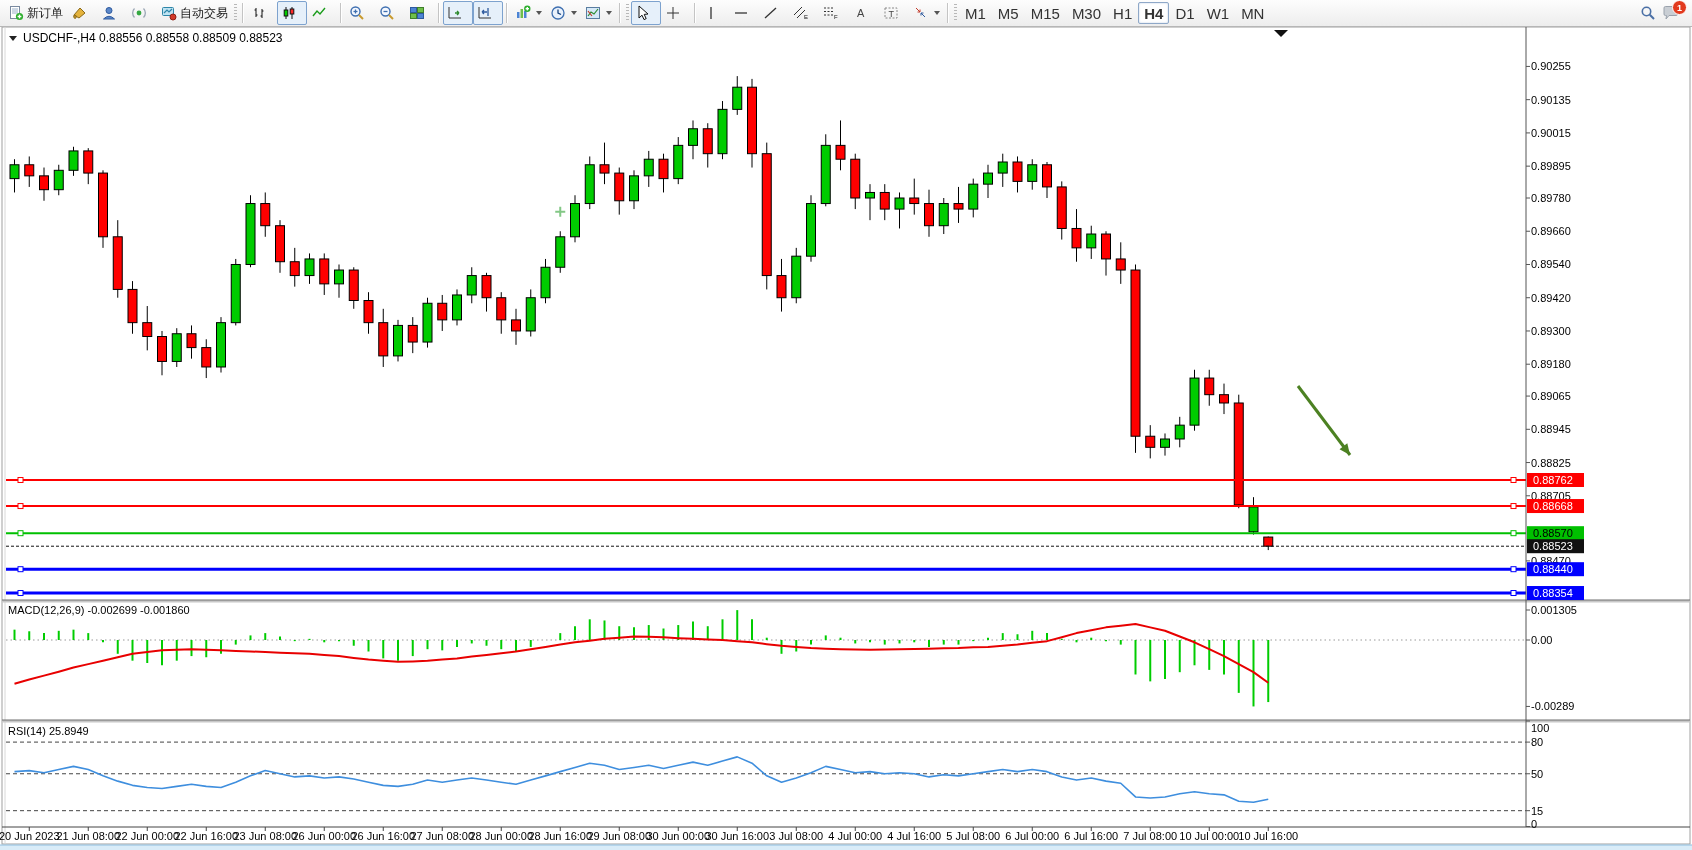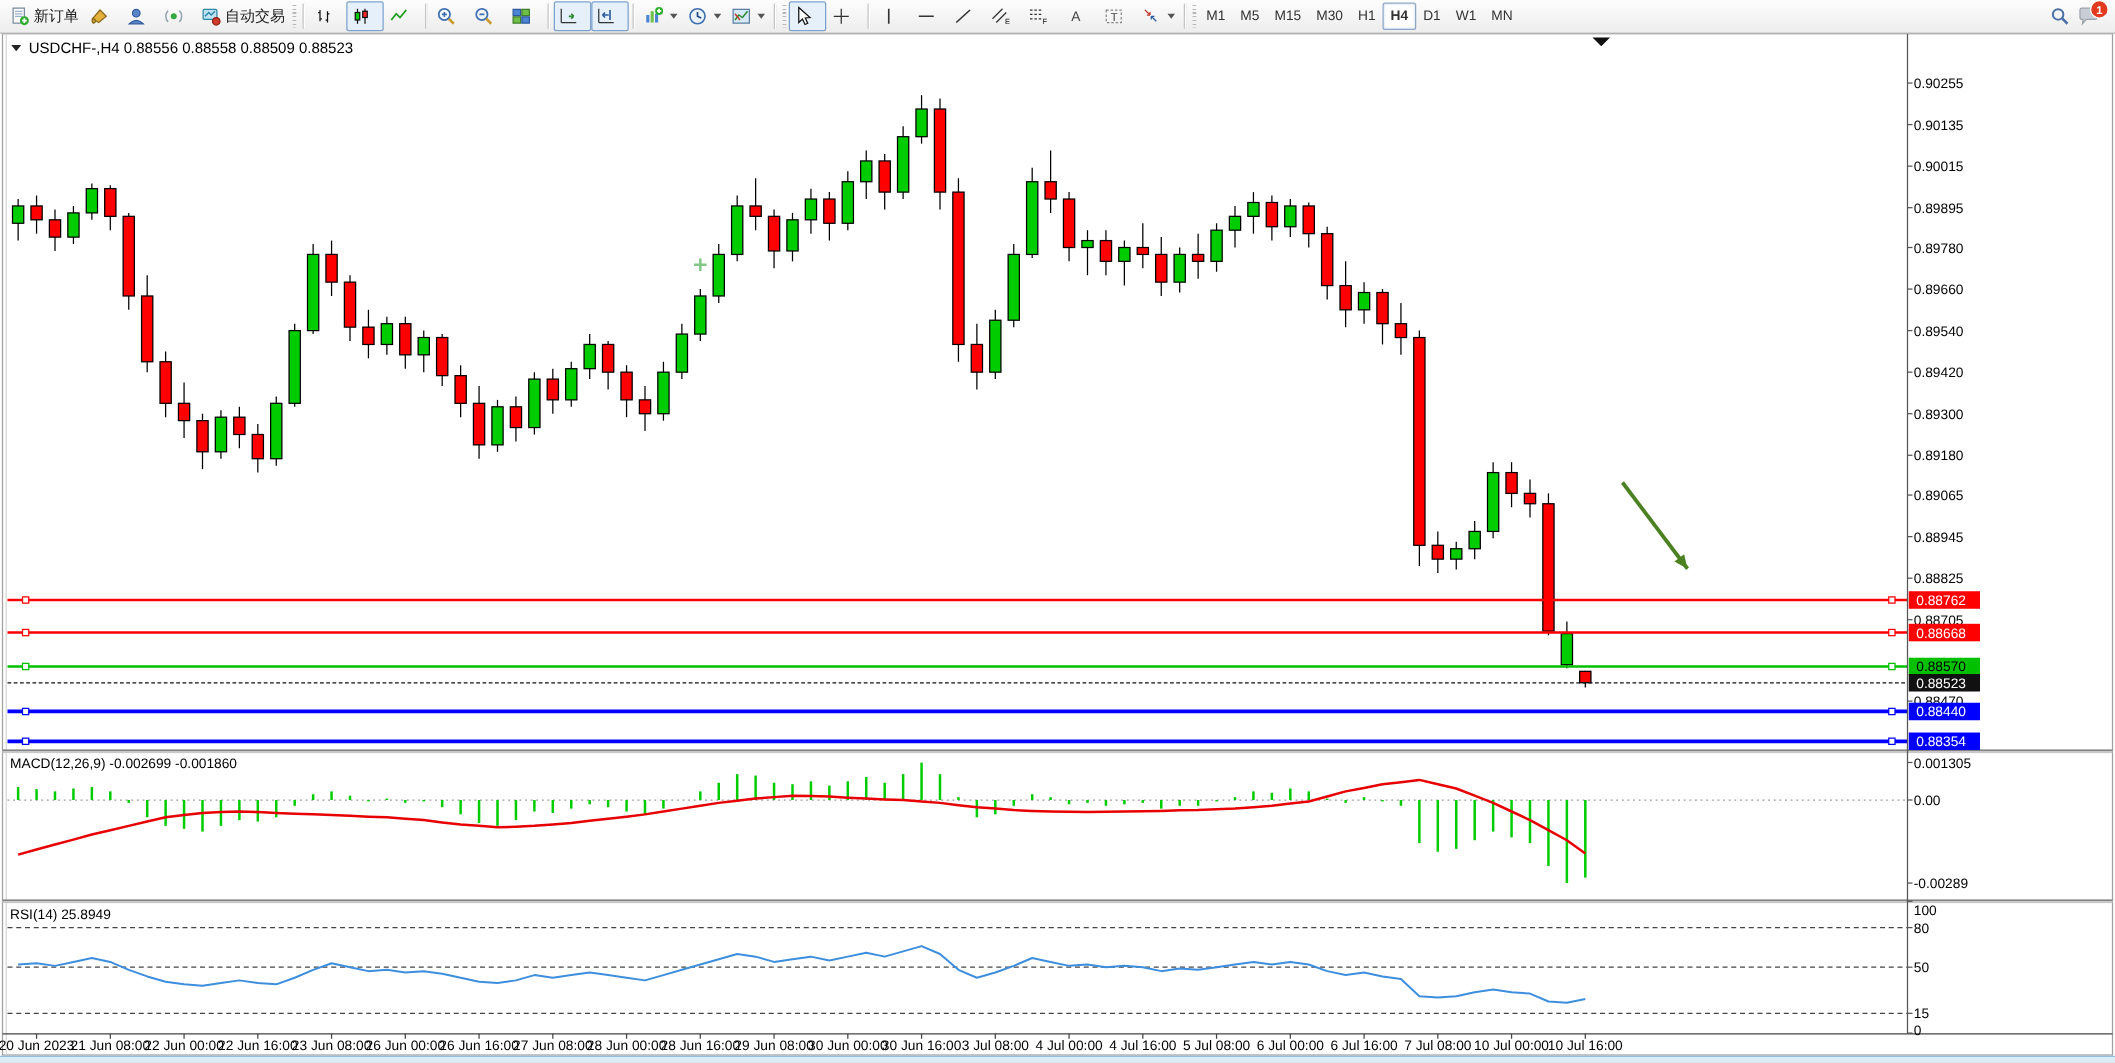--- a/index.html
+++ b/index.html
@@ -8,21 +8,21 @@
   .toolbar{position:absolute;left:0;top:0;width:1692px;height:27px;z-index:5;
     background:linear-gradient(#FDFDFD,#EDEDED);border-bottom:1px solid #B6B6B6;
     display:flex;align-items:center;padding:0 4px;box-sizing:border-box;}
   .tbtn{display:flex;align-items:center;gap:3px;height:22px;min-width:22px;padding:0 3px;
     border:1px solid transparent;border-radius:2px;background:transparent;cursor:default;}
   .tbtn.active{background:#E6F0FA;border:1px solid #7DA2CE;}
   .tbtn .cjk{font-size:12px;color:#1a1a1a;white-space:nowrap;}
   .tsep{width:1px;height:20px;background:#C4C4C4;border-right:1px solid #FFFFFF;margin:0 3px;}
   .grip{width:3px;height:18px;margin:0 2px;background-image:repeating-linear-gradient(#B8B8B8 0 1px,transparent 1px 3px);}
   .tficon{width:16px;height:16px;flex:0 0 auto;}
-  .tf{font-size:11px;color:#333;padding:0 5px;height:20px;display:flex;align-items:center;border:1px solid transparent;border-radius:2px;text-align:right;}
+  .tf{font-size:15px;color:#333;padding:0 5px;height:20px;display:flex;align-items:center;border:1px solid transparent;border-radius:2px;text-align:right;}
   .tf.active{background:#FFFFFF;border:1px solid #8FA8C8;box-shadow:inset 0 0 2px #B9CBE0;font-weight:bold;}
   .caret{width:0;height:0;border-left:3px solid transparent;border-right:3px solid transparent;border-top:4px solid #555;margin-left:2px;}
   .tright{margin-left:auto;display:flex;align-items:center;gap:6px;padding-right:8px;}
   .badge{position:absolute;top:-5px;right:-7px;background:#E23A1E;color:#fff;font-size:9px;font-weight:bold;
     border-radius:8px;min-width:13px;height:13px;display:flex;align-items:center;justify-content:center;border:1px solid #fff;}
   .chatwrap{position:relative;width:18px;height:16px;}
   
   #chart-svg{position:absolute;left:0;top:0;z-index:1;}
 </style>
 </head>

